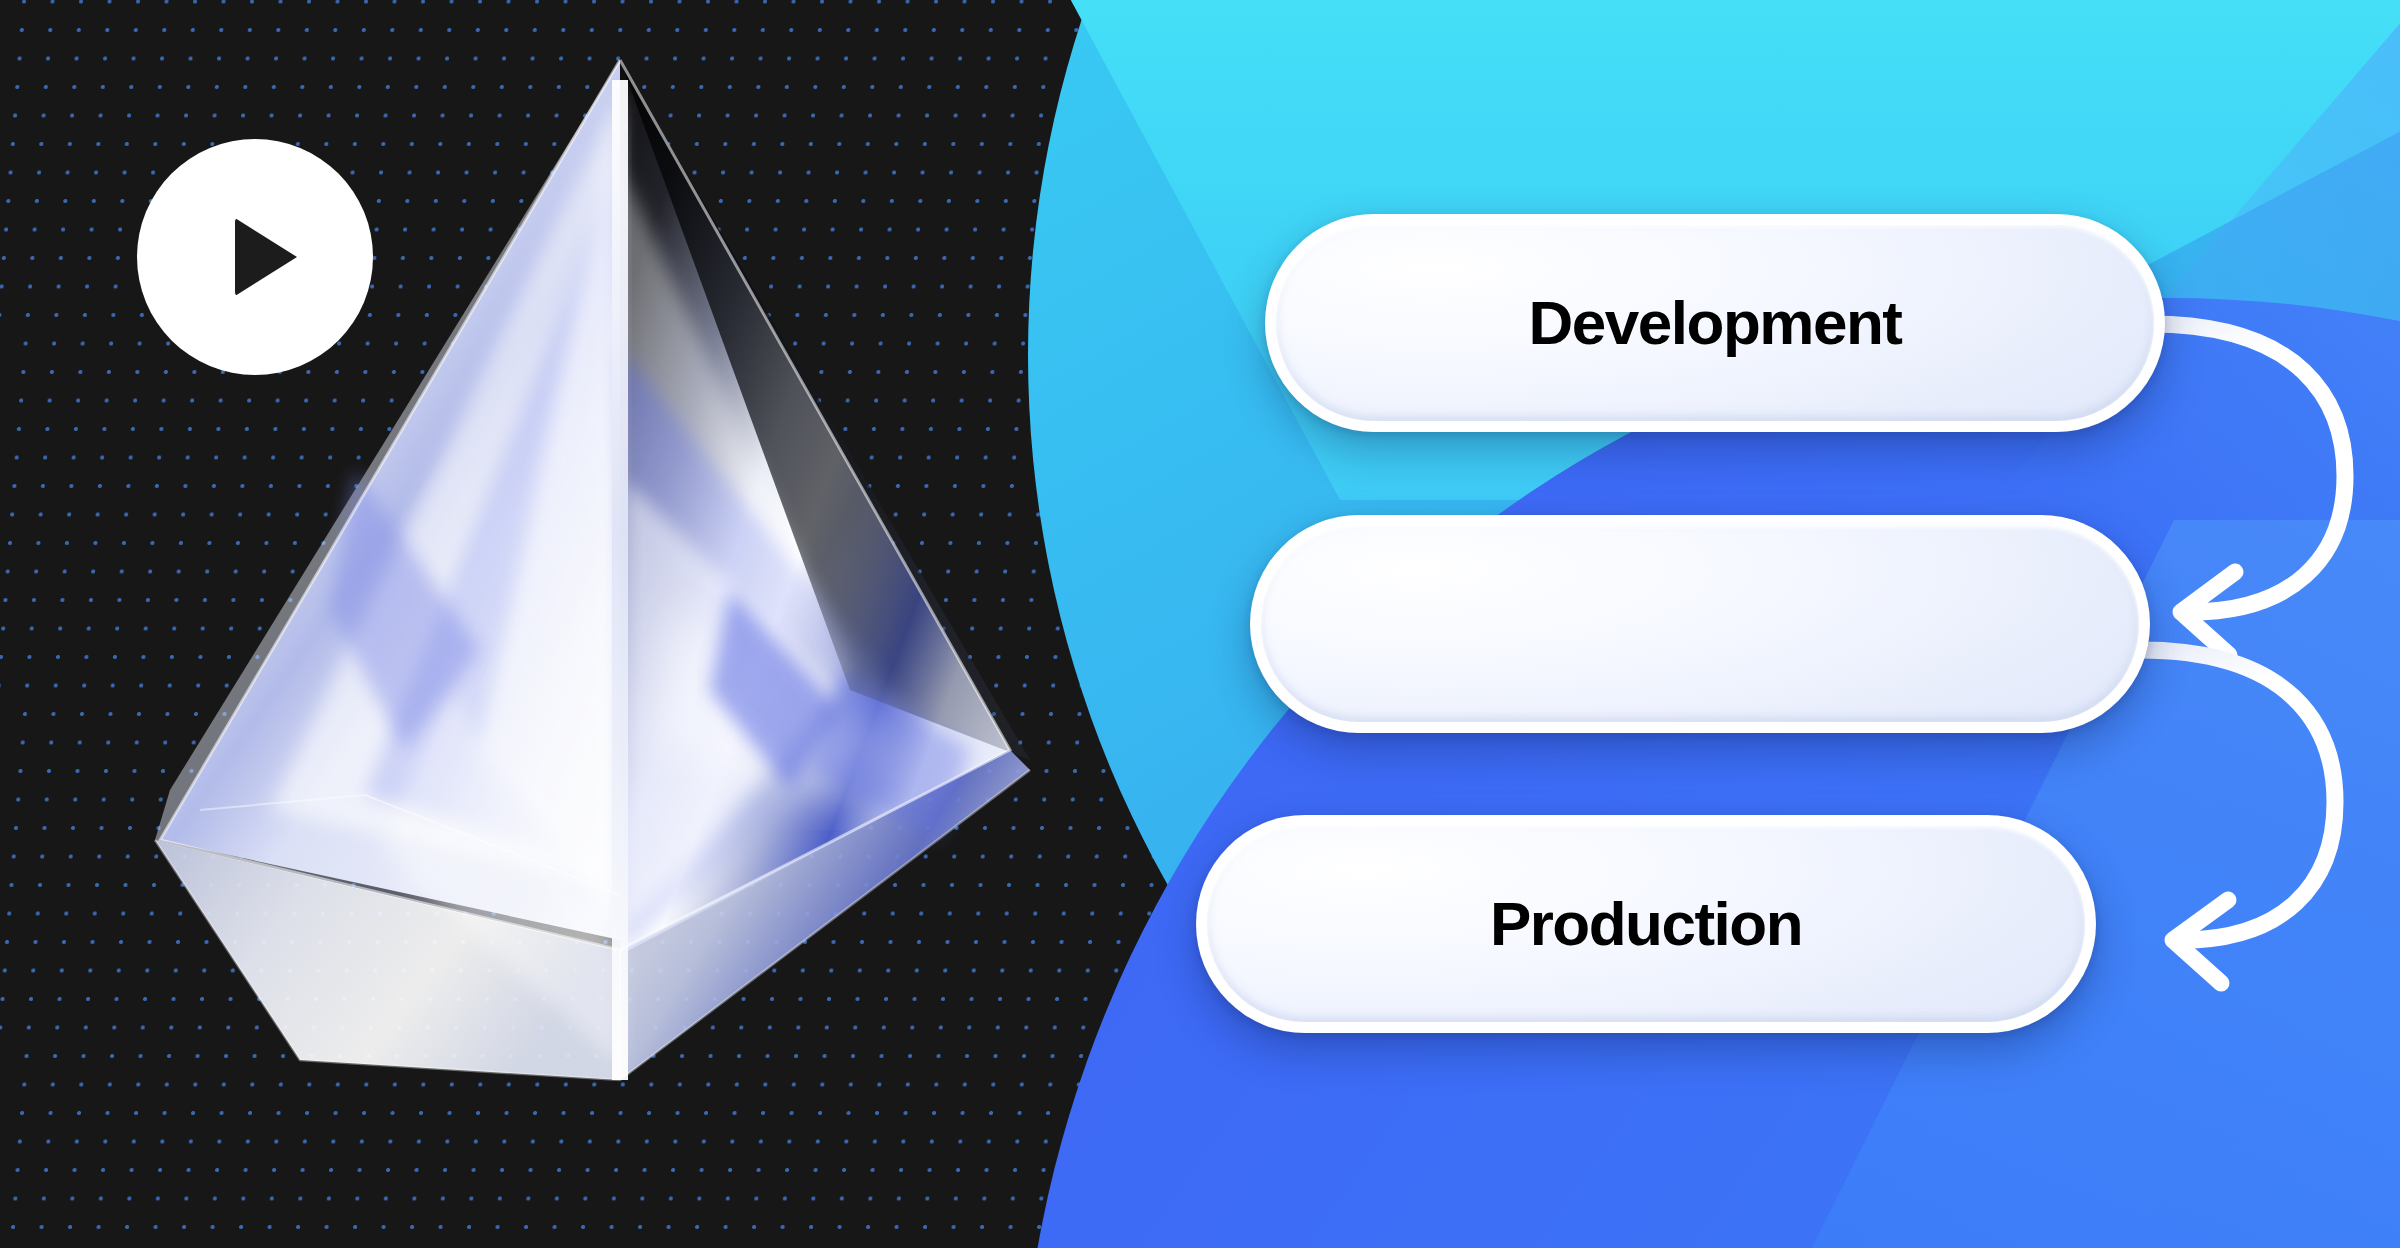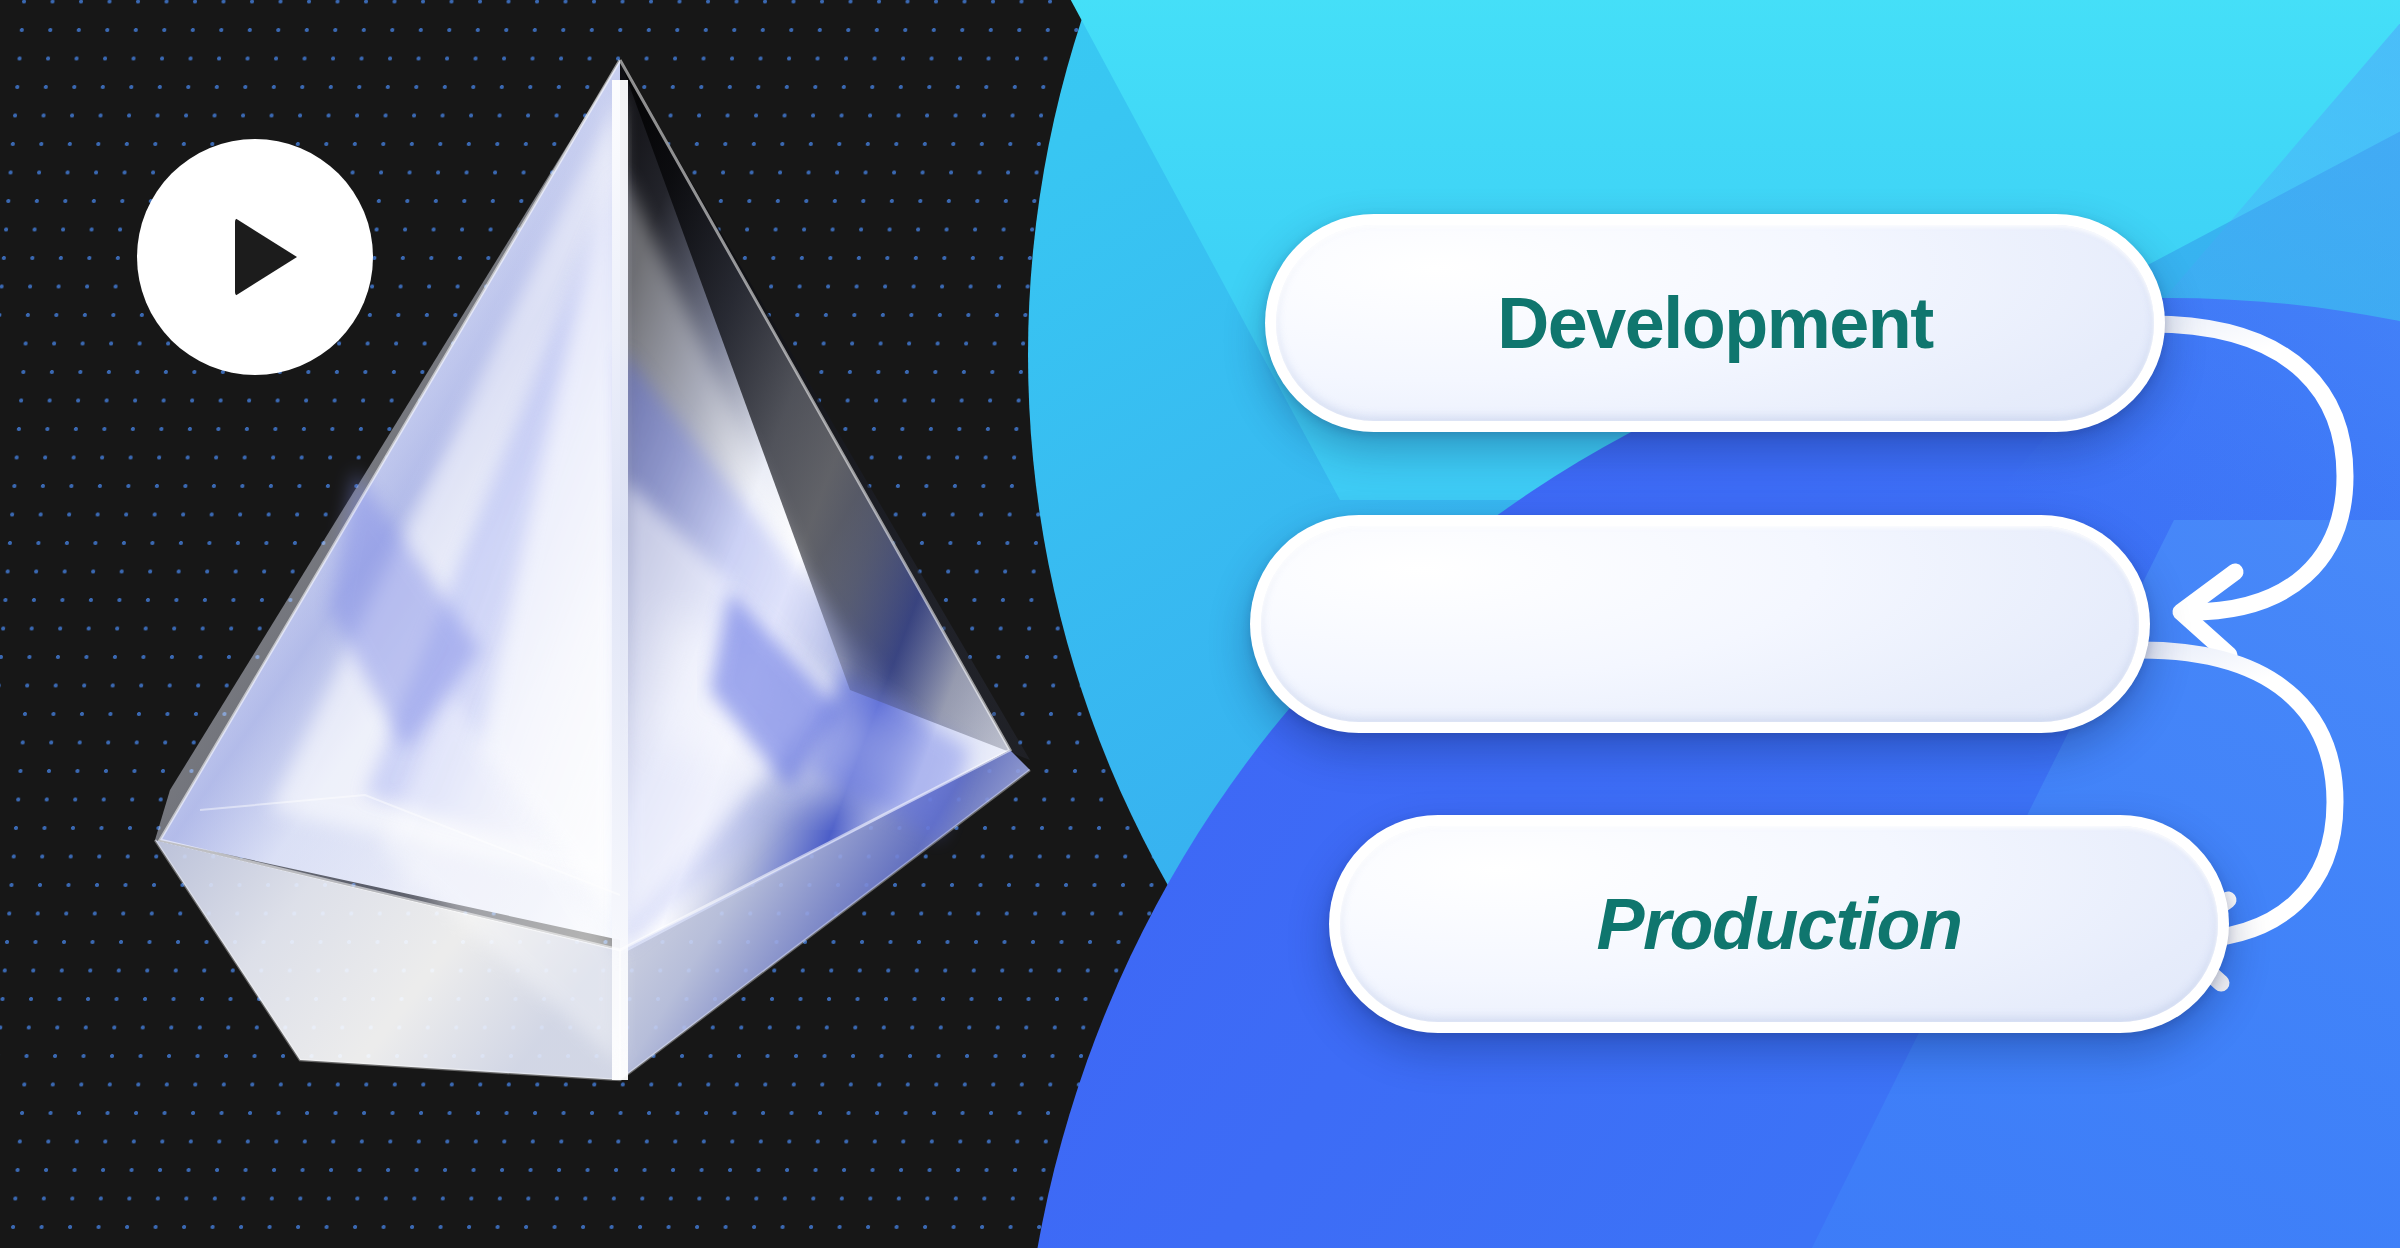--- a/index.html
+++ b/index.html
@@ -118,32 +118,32 @@
     position:absolute;
     inset:11px;
     border-radius:999px;
     background:
       radial-gradient(120% 150% at 18% 22%, #ffffff 0%, #f4f7ff 38%, #e6ecfb 70%, #dde5f8 100%);
     box-shadow:inset 0 2px 4px rgba(255,255,255,.95), inset 0 -4px 10px rgba(150,170,215,.30);
   }
   .pill-label {
     position:relative;
     z-index:2;
-    color:#0f766e;
+    color:#000000;
     font-weight:bold;
-    font-size:72px;
+    font-size:62px;
     letter-spacing:-1.5px;
     line-height:1;
     white-space:nowrap;
     text-shadow:0 1px 0 rgba(255,255,255,.5);
   }
 
   #pill-development { left:1265px; top:214px;  width:900px; height:218px; }
   #pill-preview     { left:1250px; top:515px;  width:900px; height:218px; }
-  #pill-production  { left:1329px; top:815px;  width:900px; height:218px;font-style:italic; }
+  #pill-production  { left:1196px; top:815px;  width:900px; height:218px; }
 
   
   .arrow-layer {
     position:absolute; inset:0;
     pointer-events:none;
   }
   .arrow-layer svg { position:absolute; inset:0; width:2400px; height:1248px; }
 </style>
 </head>
 <body>

